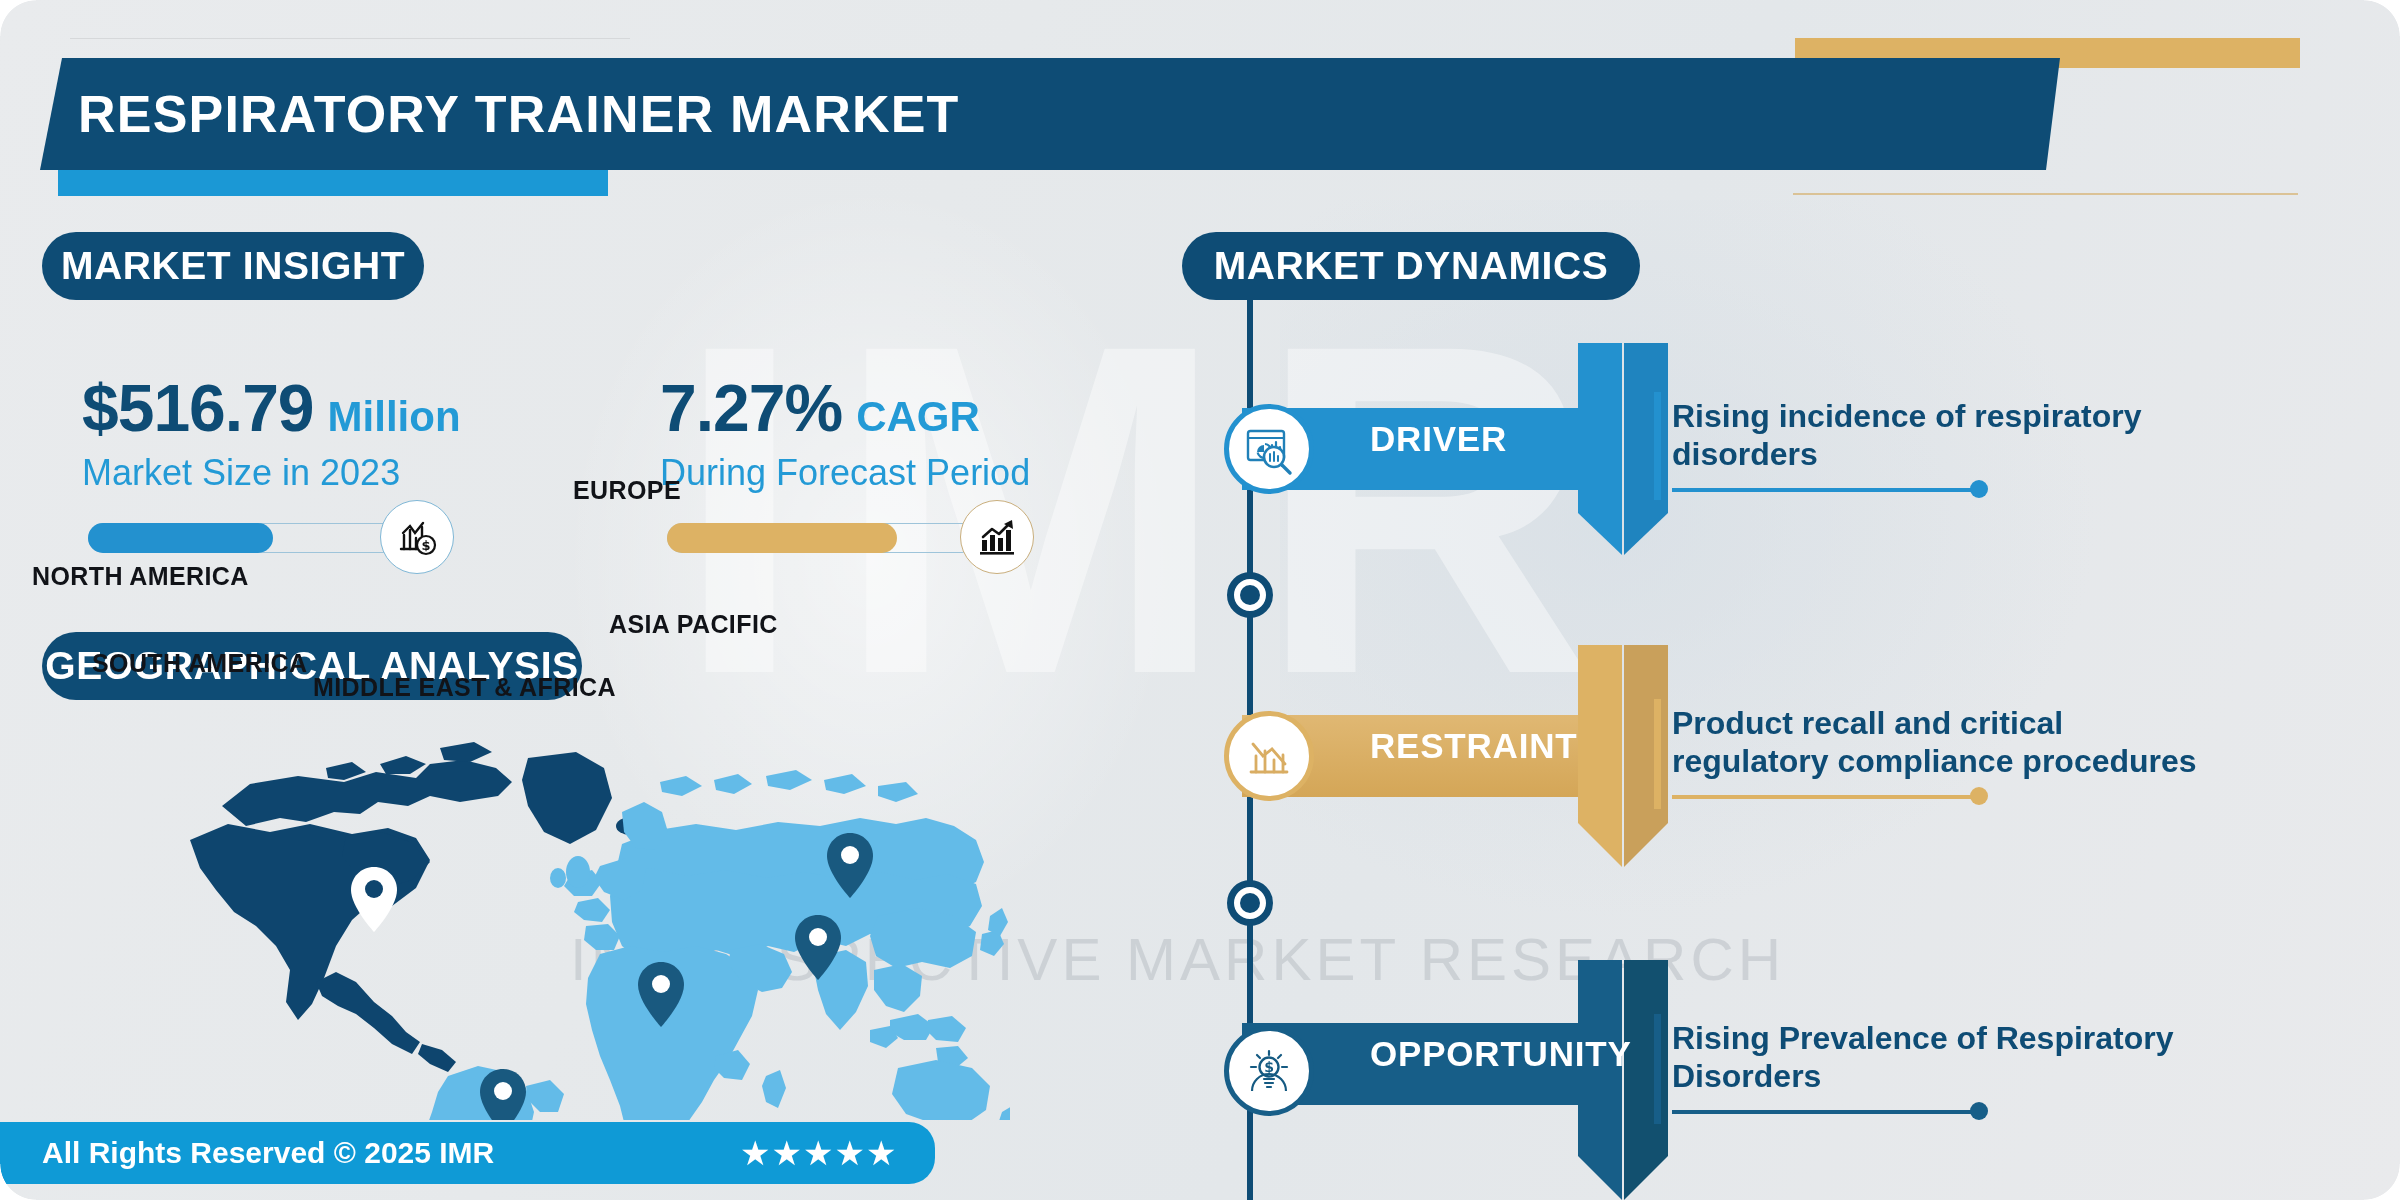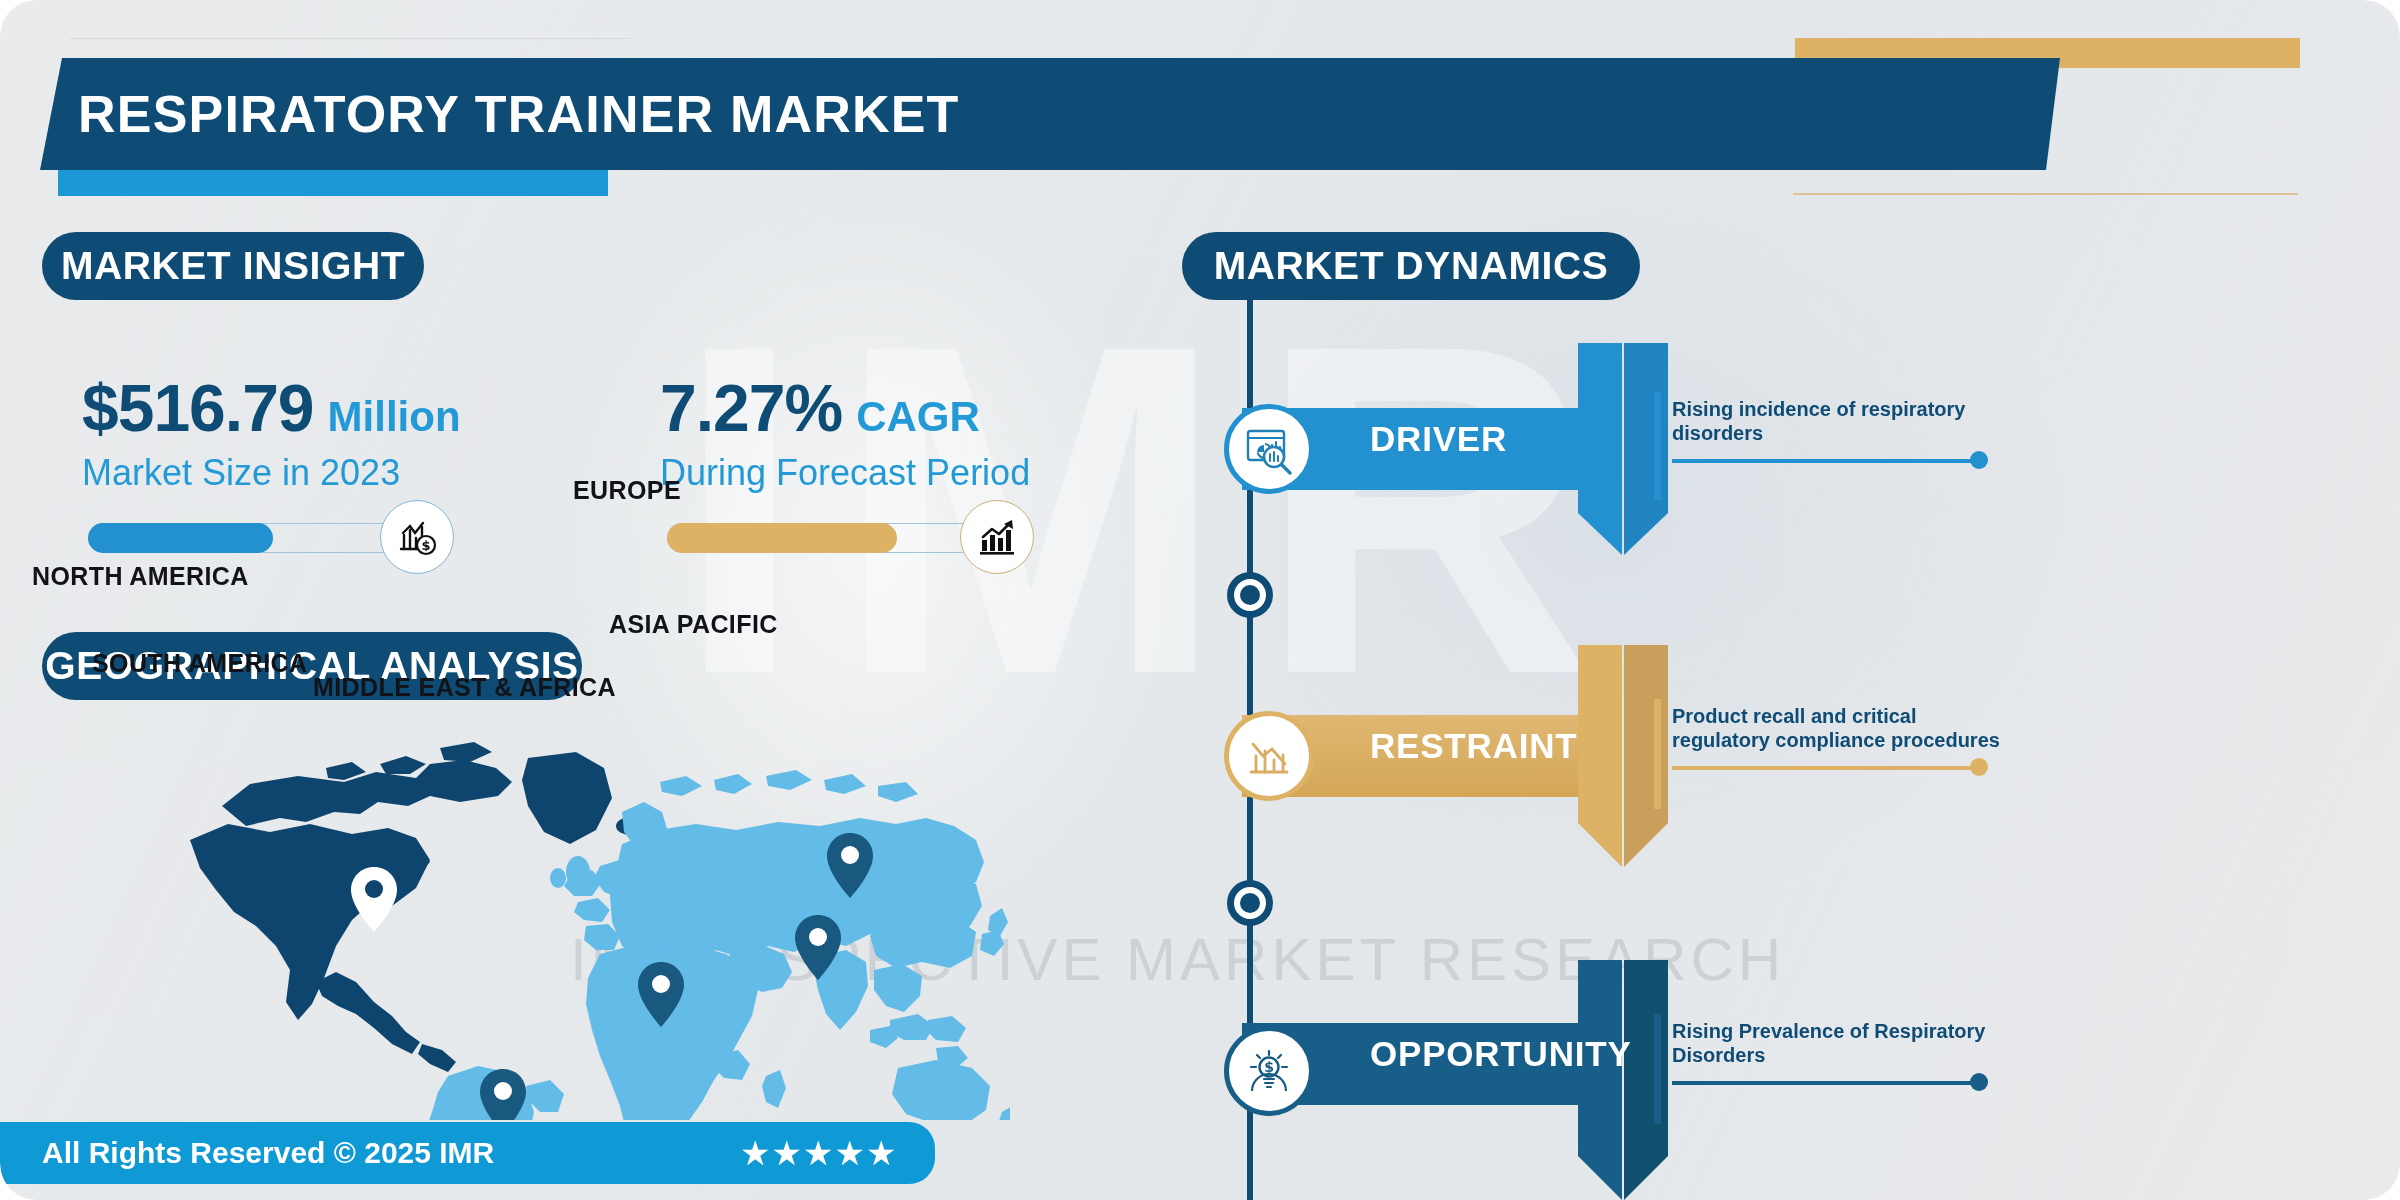--- a/index.html
+++ b/index.html
@@ -112,21 +112,21 @@
   .ribbon{position:absolute;height:62px;display:flex;align-items:center;}
   .ribbon .body{position:absolute;left:0;top:0;height:82px;width:100%;}
   .ribbon .lbl{position:relative;z-index:4;color:#fff;font-size:35px;font-weight:600;
      letter-spacing:.8px;font-family:"Liberation Sans",sans-serif;white-space:nowrap;}
   .icon-circ{position:absolute;width:90px;height:90px;border-radius:50%;background:#fff;
      z-index:5;display:flex;align-items:center;justify-content:center;}
   
   .tail{position:absolute;width:90px;}
 
   .desc{position:absolute;width:640px;}
-  .desc .t{font-size:20px;font-weight:700;color:#0e4c75;line-height:1.18;
+  .desc .t{font-size:32px;font-weight:700;color:#0e4c75;line-height:1.18;
      font-family:"Liberation Sans",sans-serif;}
   .desc .ul{position:relative;margin-top:12px;height:6px;}
   .desc .ul i{position:absolute;left:0;top:2px;height:4px;display:block;}
   .desc .ul b{position:absolute;top:-6px;width:18px;height:18px;border-radius:50%;display:block;}
   .desc .bar{position:absolute;left:-18px;top:-6px;width:7px;}
 
   
   .footer{position:absolute;left:0;top:1122px;width:935px;height:62px;background:#0f9ad6;
      border-top-right-radius:26px;border-bottom-right-radius:26px;}
   .footer .txt{position:absolute;left:42px;top:0;height:78px;line-height:62px;color:#fff;

